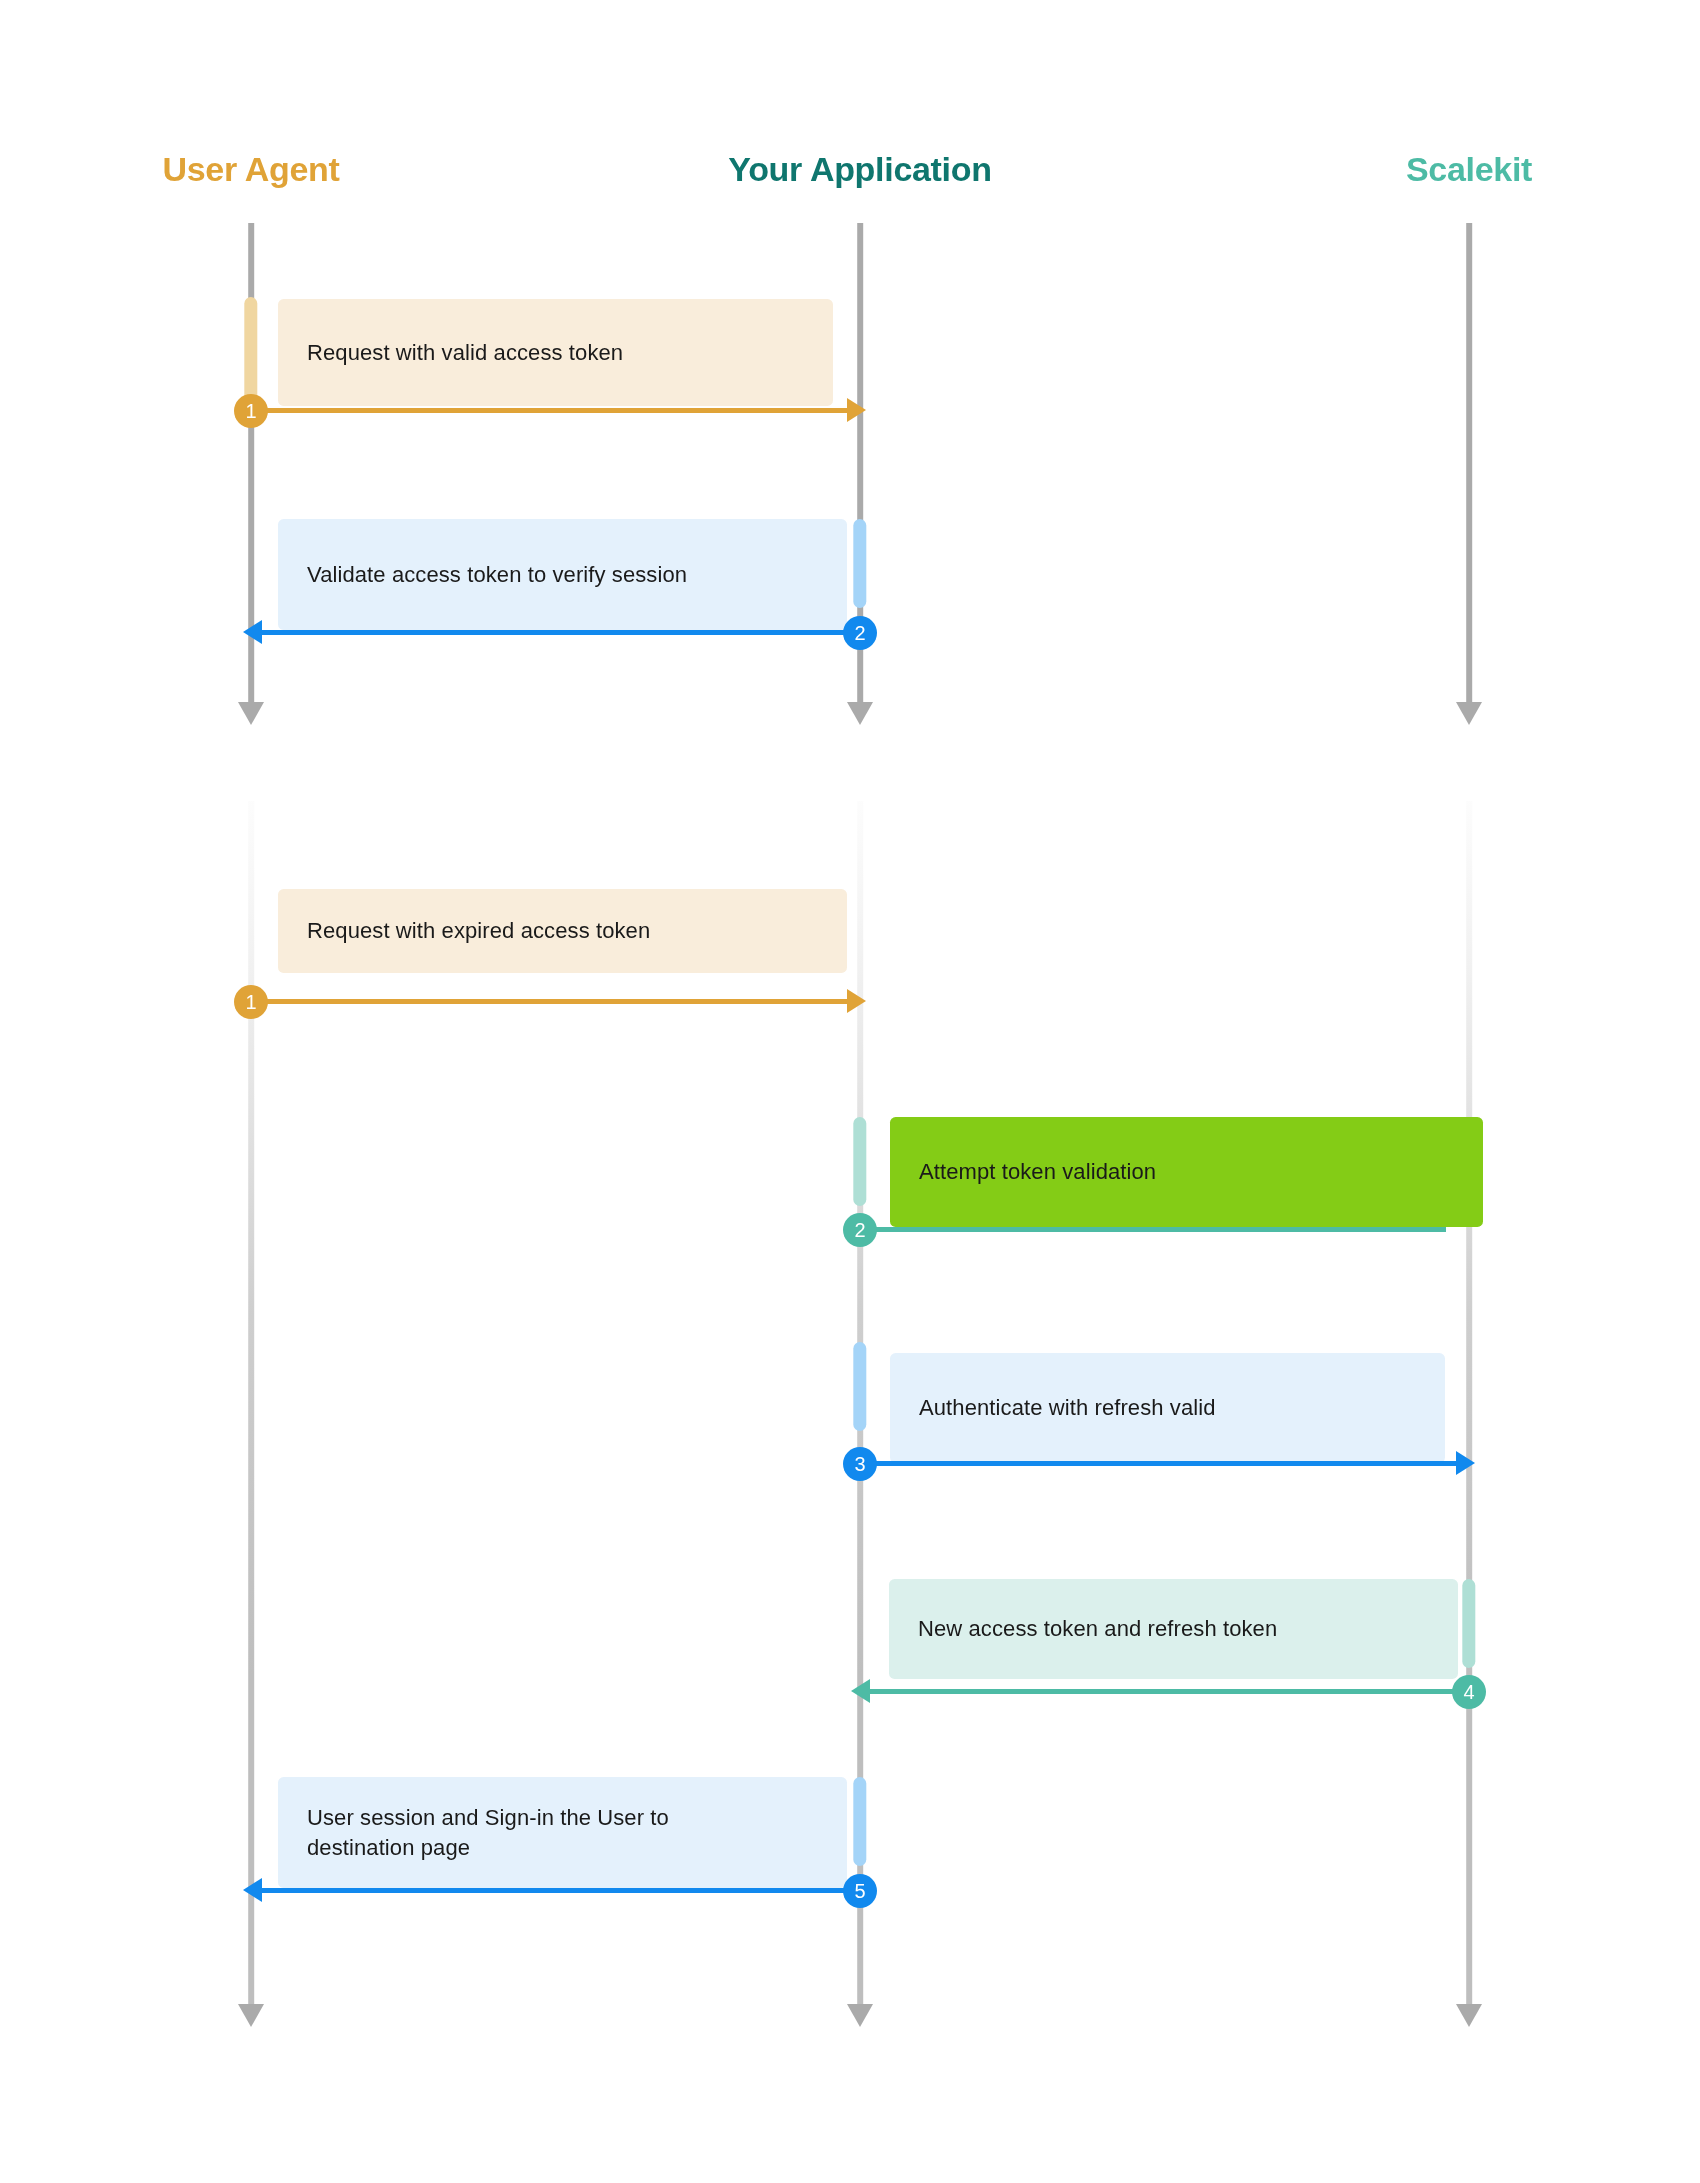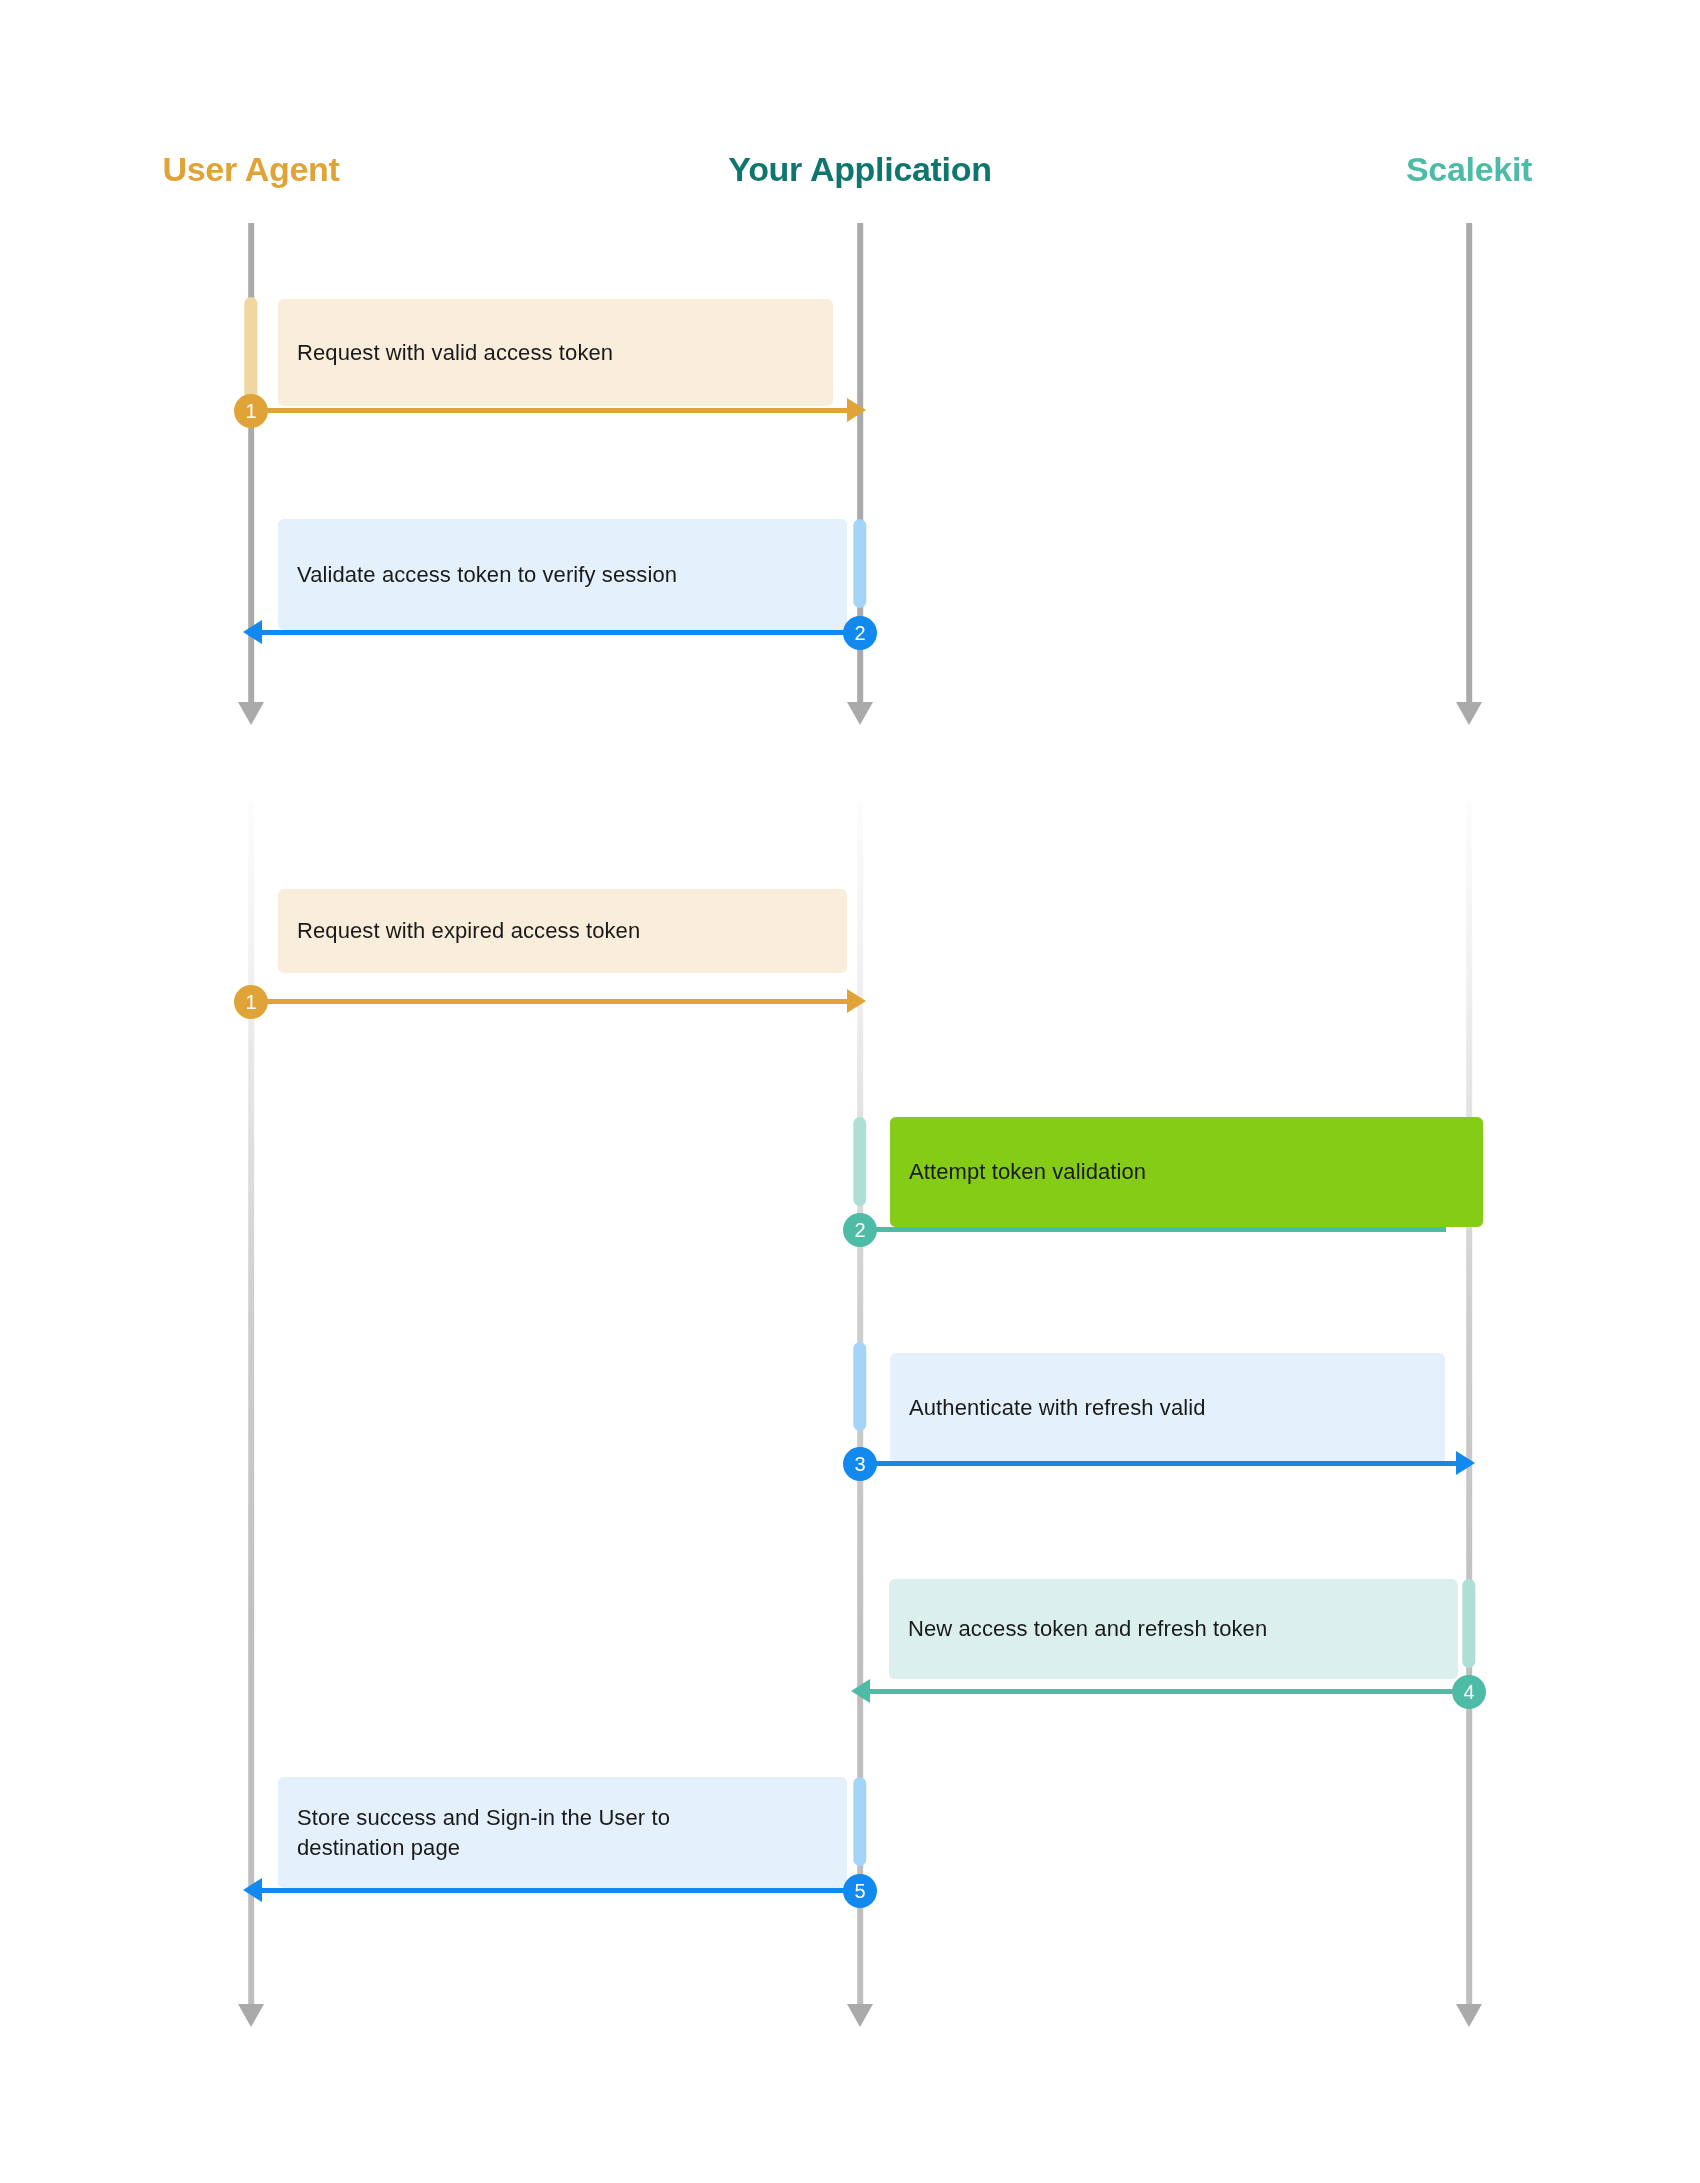--- a/index.html
+++ b/index.html
@@ -62,21 +62,21 @@
     width: 13.4px;
     border-radius: 6.7px;
     transform: translateX(-50%);
   }
 
   
   .note {
     position: absolute;
     border-radius: 5.6px;
     box-sizing: border-box;
-    padding: 0 19px;
+    padding: 0 29px;
     display: flex;
     flex-direction: column;
     justify-content: center;
   }
   .note-text {
     font-size: 22px;
     line-height: 1.35;
     color: #1a1a1a;
     font-weight: 400;
     letter-spacing: 0.1px;
@@ -208,21 +208,21 @@
     </div>
 
     <div class="msg-line" style="left:870px; top:1689px; width:599px; background:#4DBBA5;"></div>
     <div class="arrowhead left" style="left:851px; top:1679px; color:#4DBBA5;"></div>
 
     <div class="step-badge" style="left:1469px; top:1692px; background:#4DBBA5;">4</div>
 
     <div class="activation" style="left:860px; top:1777px; height:89px; background:#A4D4F8;"></div>
 
     <div class="note" style="left:278px; top:1777px; width:569px; height:111px; background:#E4F1FC;">
-      <div class="note-text">Store success and Sign-in the User to</div>
+      <div class="note-text">User session and Sign-in the User to</div>
       <div class="note-text">destination page</div>
     </div>
 
     <div class="msg-line" style="left:262px; top:1888px; width:598px; background:#1189EE;"></div>
     <div class="arrowhead left" style="left:243px; top:1878px; color:#1189EE;"></div>
 
     <div class="step-badge" style="left:860px; top:1891px; background:#1189EE;">5</div>
   </div>
 
 </div>

